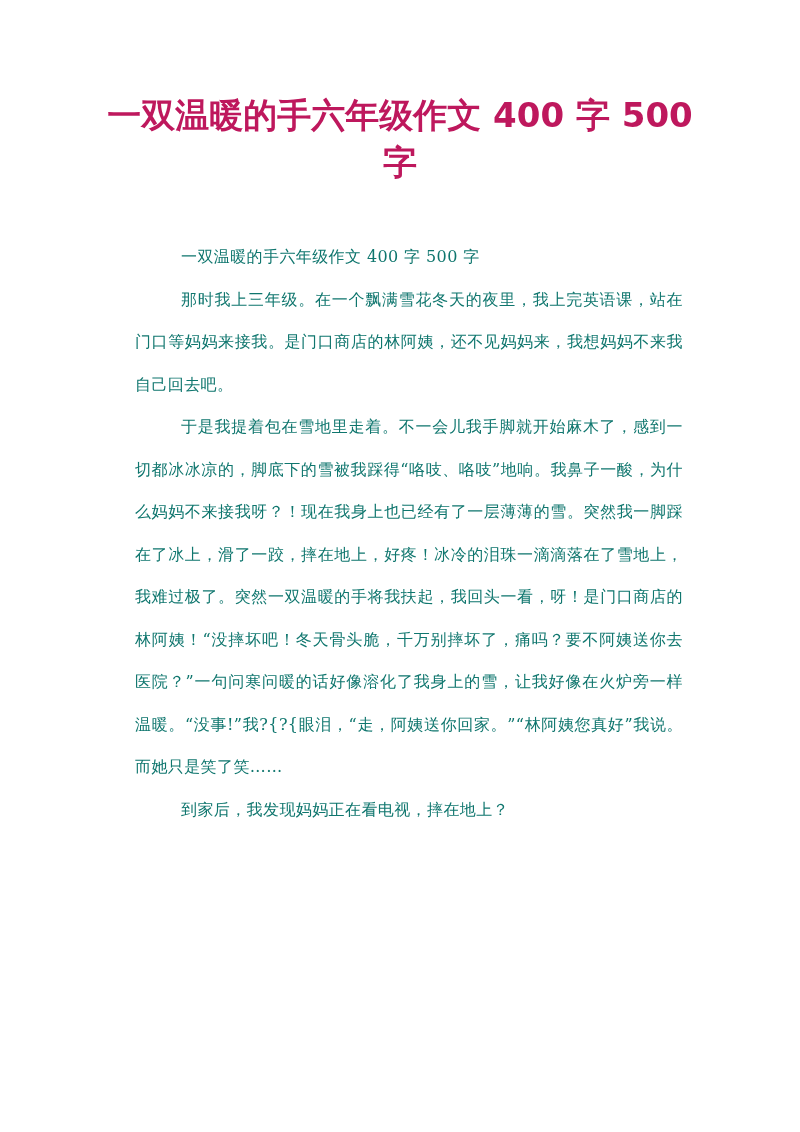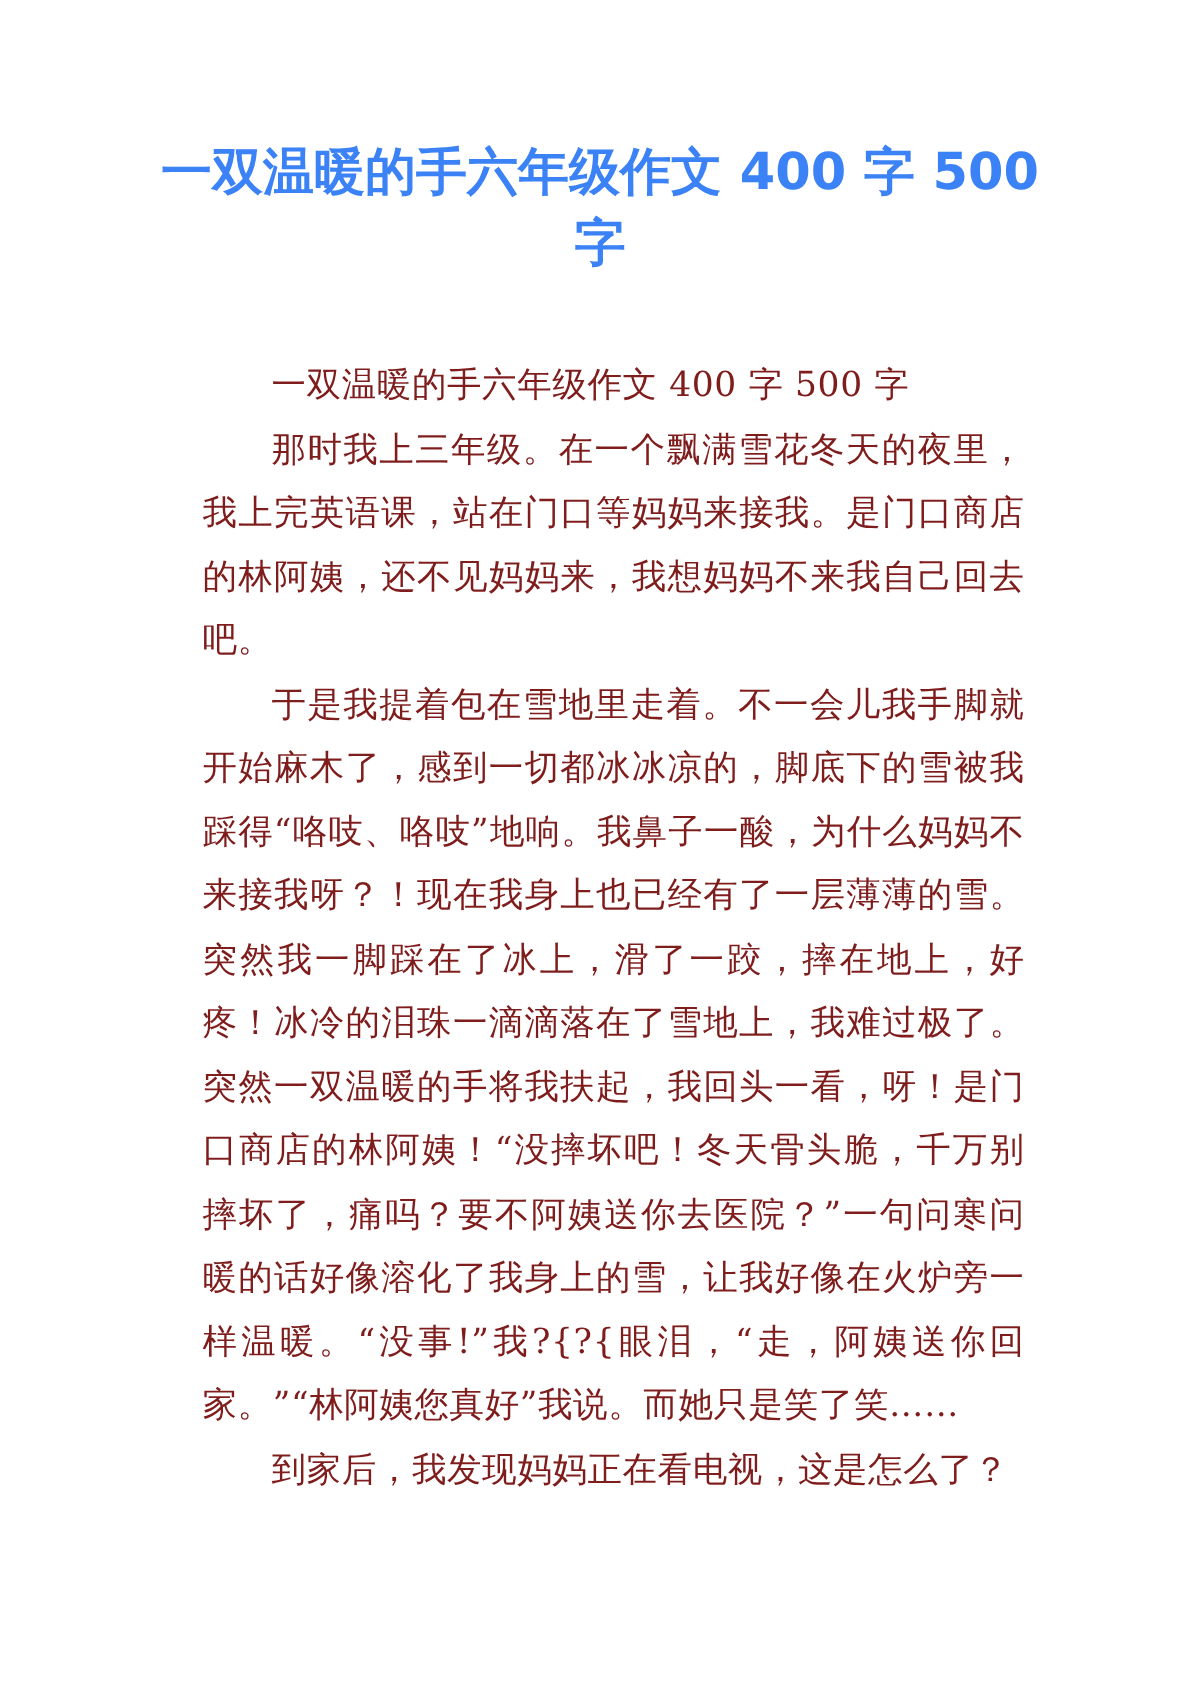--- a/index.html
+++ b/index.html
@@ -23,31 +23,31 @@
     .title {
       position: absolute;
       left: 100px;
       width: 600px;
       top: 92px;
       text-align: center;
       font-family: "DejaVu Sans", sans-serif;
       font-weight: bold;
       font-size: 34px;
       line-height: 47px;
-      color: #3b82f6;
+      color: #be185d;
     }
     .body-text {
       position: absolute;
       left: 135px;
       width: 548px;
       top: 236px;
       font-family: "DejaVu Serif", serif;
-      font-size: 23px;
+      font-size: 16px;
       line-height: 42.5px;
-      color: #7f1d1d;
+      color: #0f766e;
     }
     .para {
       margin: 0;
       text-indent: 46px;
       text-align: justify;
       letter-spacing: 0.4px;
     }
   </style>
 </head>
 <body>
@@ -55,15 +55,15 @@
 <div class="page">
   <div class="title">
     <div>一双温暖的手六年级作文 400 字 500</div>
     <div>字</div>
   </div>
 
   <div class="body-text">
     <p class="para">一双温暖的手六年级作文 400 字 500 字</p>
     <p class="para">那时我上三年级。在一个飘满雪花冬天的夜里，我上完英语课，站在门口等妈妈来接我。是门口商店的林阿姨，还不见妈妈来，我想妈妈不来我自己回去吧。</p>
     <p class="para">于是我提着包在雪地里走着。不一会儿我手脚就开始麻木了，感到一切都冰冰凉的，脚底下的雪被我踩得“咯吱、咯吱”地响。我鼻子一酸，为什么妈妈不来接我呀？！现在我身上也已经有了一层薄薄的雪。突然我一脚踩在了冰上，滑了一跤，摔在地上，好疼！冰冷的泪珠一滴滴落在了雪地上，我难过极了。突然一双温暖的手将我扶起，我回头一看，呀！是门口商店的林阿姨！“没摔坏吧！冬天骨头脆，千万别摔坏了，痛吗？要不阿姨送你去医院？”一句问寒问暖的话好像溶化了我身上的雪，让我好像在火炉旁一样温暖。“没事!”我?{?{眼泪，“走，阿姨送你回家。”“林阿姨您真好”我说。而她只是笑了笑……</p>
-    <p class="para">到家后，我发现妈妈正在看电视，这是怎么了？</p>
+    <p class="para">到家后，我发现妈妈正在看电视，摔在地上？</p>
   </div>
 </div>
 
 </body></html>

